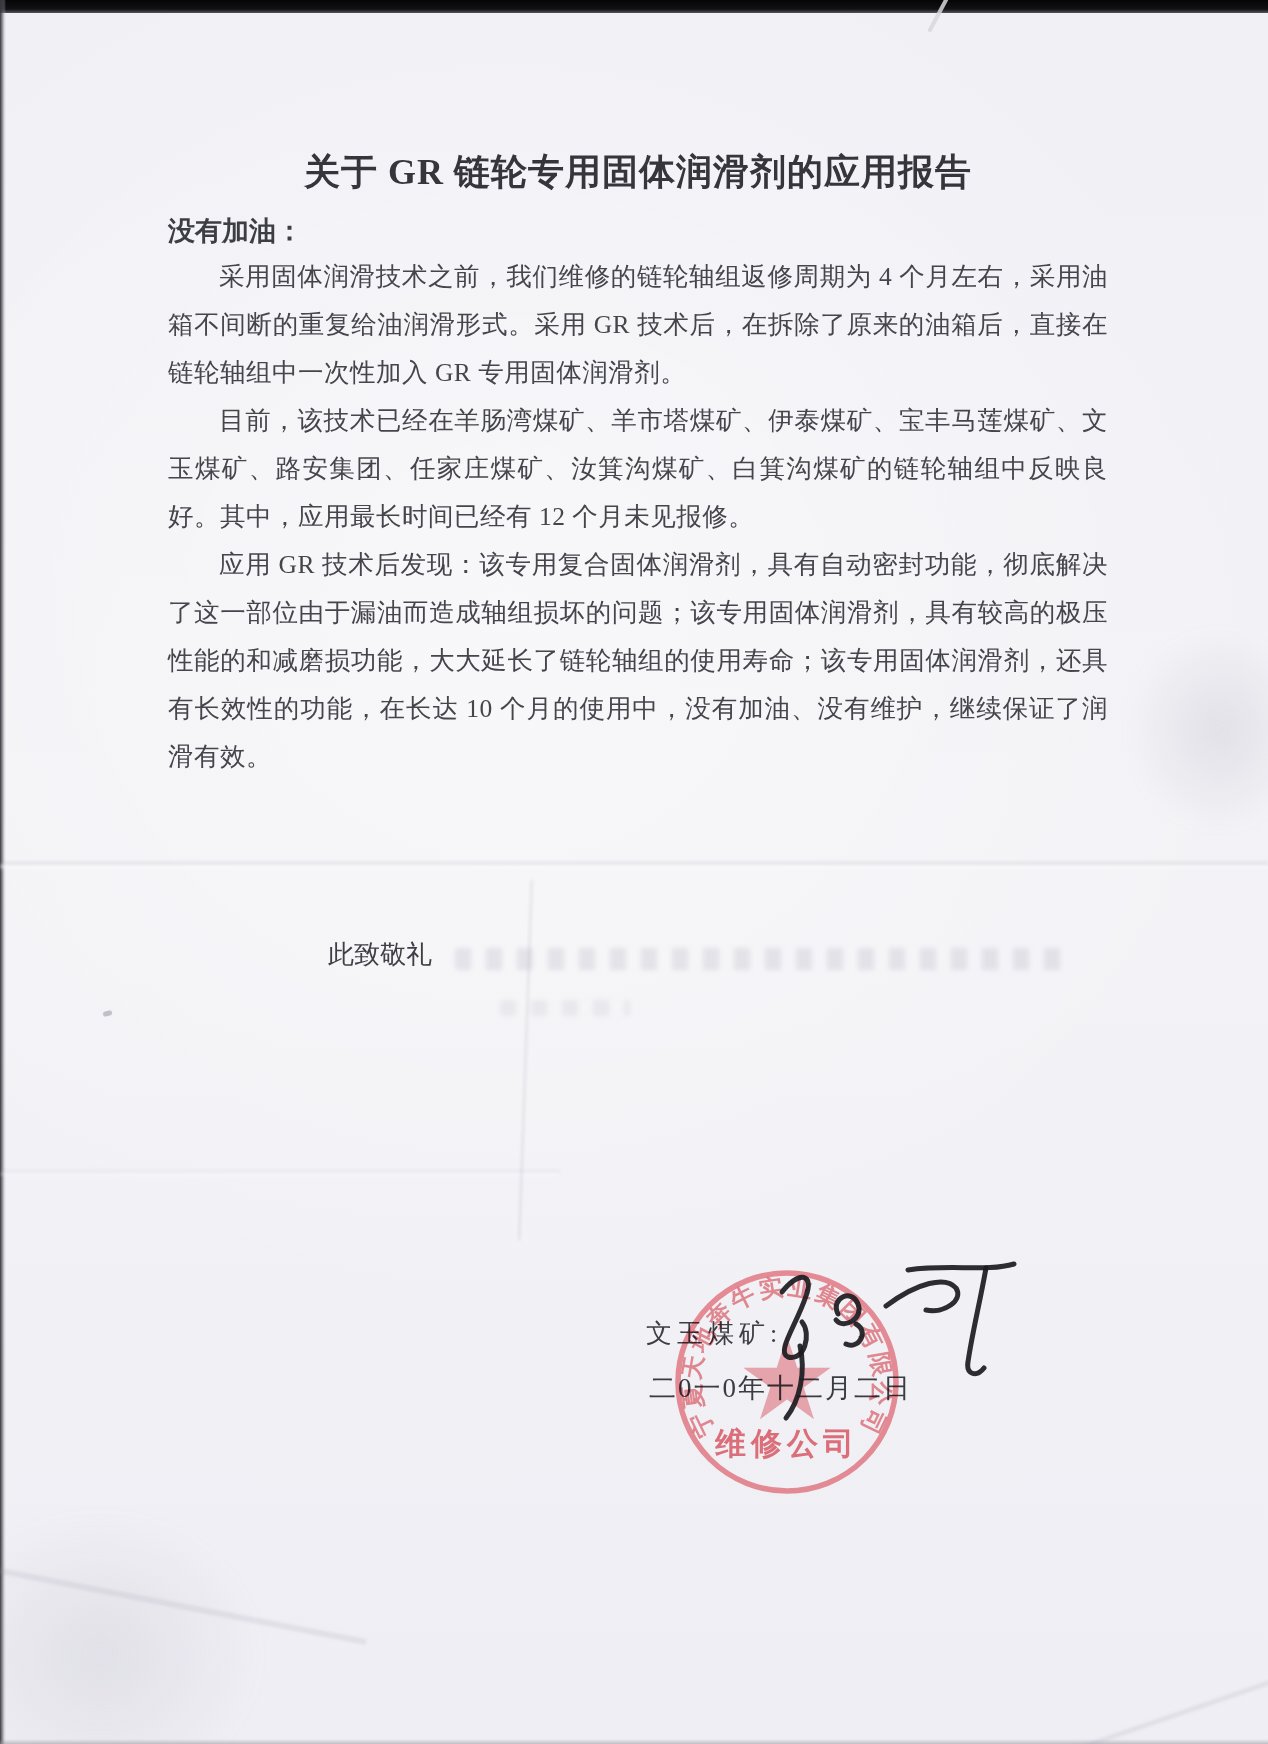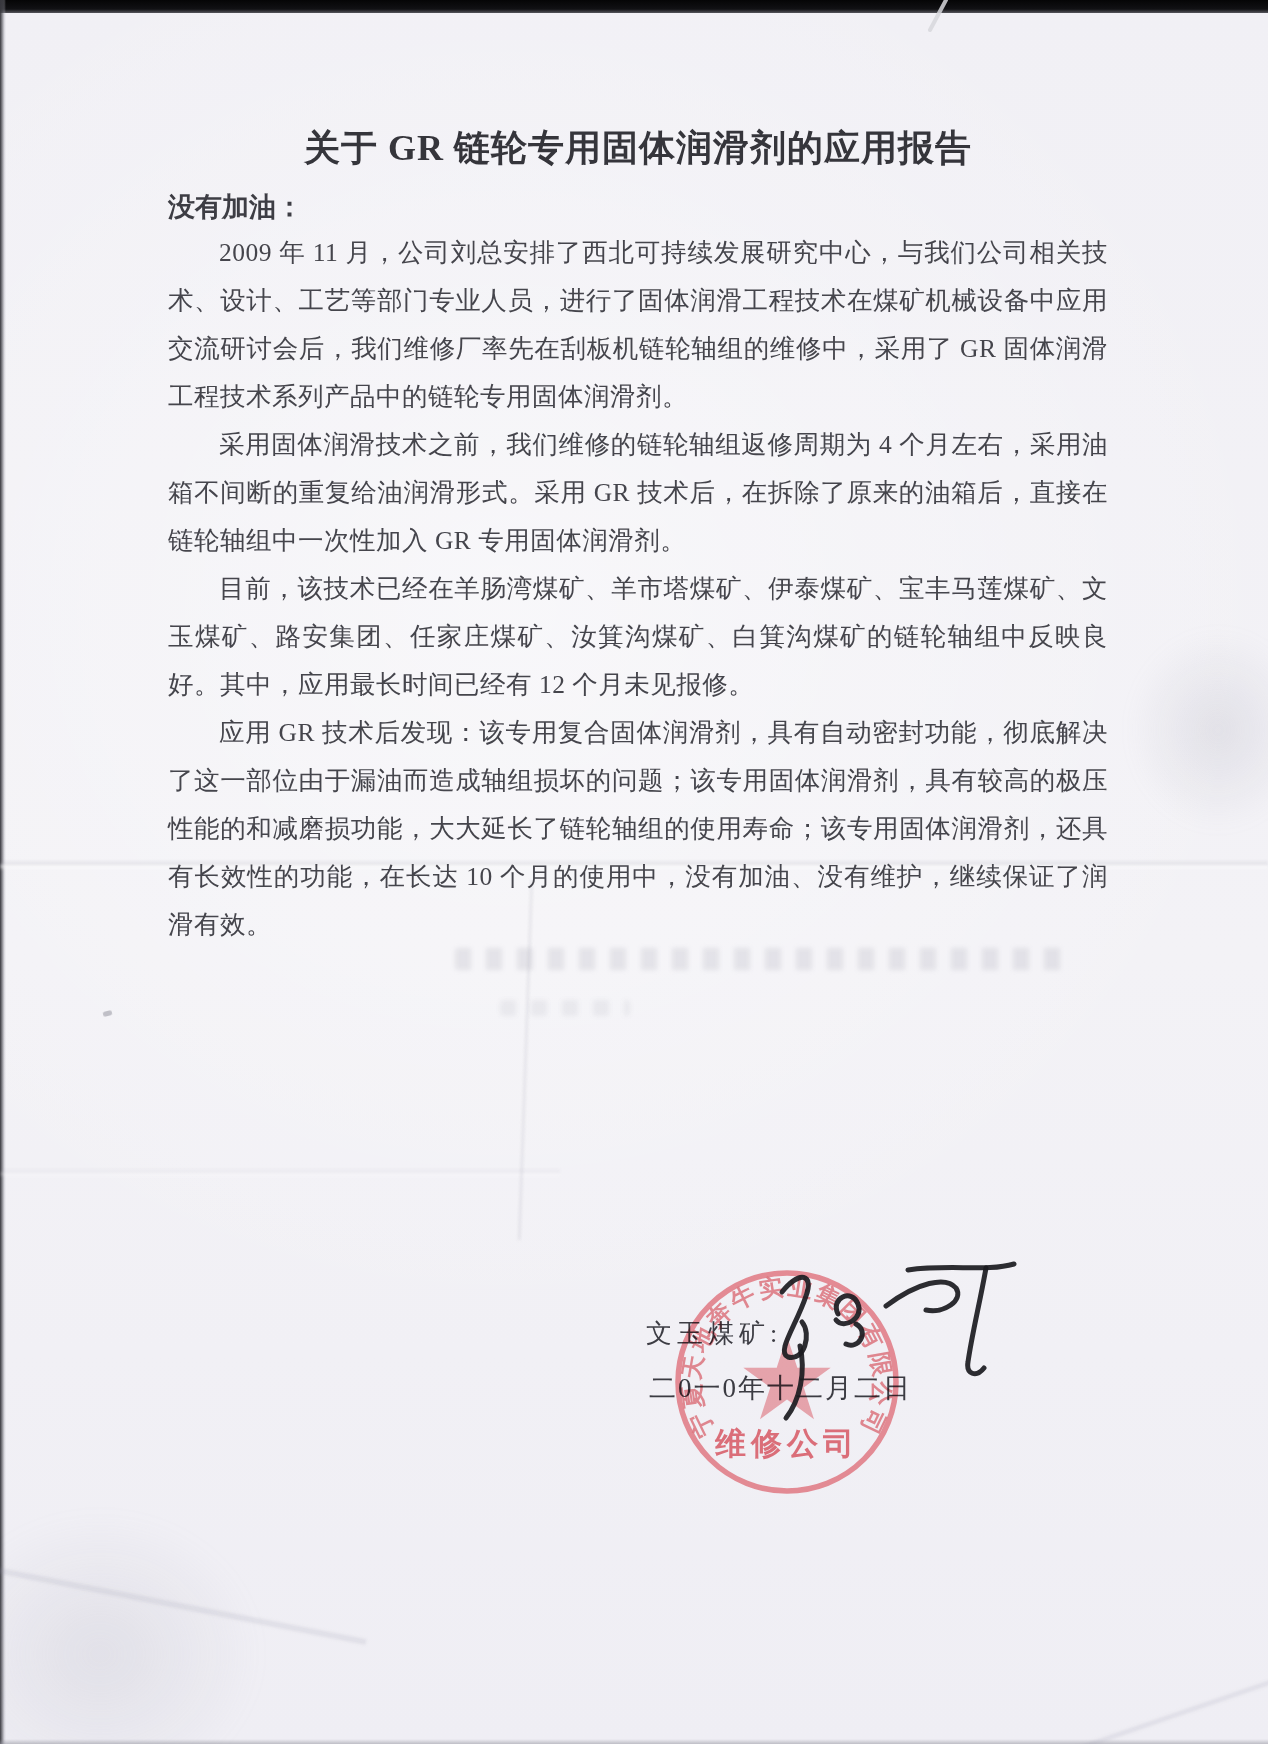--- a/index.html
+++ b/index.html
@@ -32,21 +32,21 @@
     background:radial-gradient(closest-side,rgba(165,165,182,.22),rgba(0,0,0,0));}
   .smudge-bl{position:absolute;left:-60px;bottom:-50px;width:320px;height:280px;filter:blur(10px);
     background:radial-gradient(closest-side,rgba(175,175,188,.22),rgba(0,0,0,0));}
   
   .ghost{position:absolute;filter:blur(2.5px);border-radius:4px;
     background:repeating-linear-gradient(90deg,rgba(120,120,140,.14) 0 16px,rgba(0,0,0,0) 16px 31px);}
   .ghost1{left:455px;top:948px;width:610px;height:22px;}
   .ghost2{left:500px;top:1000px;width:130px;height:16px;opacity:.7;}
   .speck{position:absolute;left:103px;top:1011px;width:9px;height:5px;background:rgba(95,95,110,.35);transform:rotate(-14deg);border-radius:2px;filter:blur(.5px);}
   
-  .doc{position:absolute;left:168px;top:124px;width:940px;color:#45454c;}
+  .doc{position:absolute;left:168px;top:148px;width:940px;color:#45454c;}
   .title{margin:0 0 16px 0;text-align:center;font-size:36px;font-weight:600;color:#35353b;letter-spacing:1px;}
   .salutation{font-family:"Liberation Sans","DejaVu Sans",sans-serif;font-weight:700;font-size:27px;color:#3d3d44;margin:0 0 4px 0;}
   .para{margin:0;font-size:25.5px;line-height:48px;text-align:justify;text-indent:2em;letter-spacing:.5px;}
   .closing{margin:156px 0 0 0;font-size:26px;padding-left:160px;color:#3f3f46;}
   .sign-label{position:absolute;left:646px;top:1316px;font-size:26px;color:#3d3d44;letter-spacing:5px;}
   .sign-date{position:absolute;left:641px;top:1370px;font-size:27px;color:#3b3b42;letter-spacing:2px;margin-left:8px;}
   
   .stamp{position:absolute;left:669px;top:1264px;width:236px;height:236px;mix-blend-mode:multiply;opacity:.93;}
   .signature{position:absolute;left:758px;top:1260px;width:270px;height:165px;}
 </style>
@@ -66,24 +66,24 @@
   <div class="crease crease-d2"></div>
   <div class="blotch-right"></div>
   <div class="smudge-bl"></div>
   <div class="ghost ghost1"></div>
   <div class="ghost ghost2"></div>
   <div class="speck"></div>
 
   <div class="doc">
     <h1 class="title">关于 GR 链轮专用固体润滑剂的应用报告</h1>
     <div class="salutation">没有加油：</div>
-    <p class="para">2009 年 11 月，公司刘总安排了西北可持续发展研究中心，与我们公司相关技术、设计、工艺等部门专业人员，进行了固体润滑工程技术在煤矿机械设备中应用交流研讨会后，我们维修厂率先在刮板机链轮轴组的维修中，采用了 GR 固体润滑工程技术系列产品中的链轮专用固体润滑剂。</p>
     <p class="para">采用固体润滑技术之前，我们维修的链轮轴组返修周期为 4 个月左右，采用油箱不间断的重复给油润滑形式。采用 GR 技术后，在拆除了原来的油箱后，直接在链轮轴组中一次性加入 GR 专用固体润滑剂。</p>
     <p class="para">目前，该技术已经在羊肠湾煤矿、羊市塔煤矿、伊泰煤矿、宝丰马莲煤矿、文玉煤矿、路安集团、任家庄煤矿、汝箕沟煤矿、白箕沟煤矿的链轮轴组中反映良好。其中，应用最长时间已经有 12 个月未见报修。</p>
     <p class="para">应用 GR 技术后发现：该专用复合固体润滑剂，具有自动密封功能，彻底解决了这一部位由于漏油而造成轴组损坏的问题；该专用固体润滑剂，具有较高的极压性能的和减磨损功能，大大延长了链轮轴组的使用寿命；该专用固体润滑剂，还具有长效性的功能，在长达 10 个月的使用中，没有加油、没有维护，继续保证了润滑有效。</p>
+    <p class="closing">此致敬礼</p>
   </div>
 
   <div class="sign-label">文玉煤矿:</div>
   <div class="sign-date">二0一0年十二月二日</div>
 
   <svg class="stamp" viewBox="0 0 236 236">
     <circle cx="118" cy="118" r="109" fill="none" stroke="#ec767e" stroke-width="5.5" stroke-opacity="0.85"></circle>
     <polygon points="118,72 128.3,103.8 161.7,103.8 134.7,123.4 145,155.2 118,135.6 91,155.2 101.3,123.4 74.3,103.8 107.7,103.8" fill="#ef939a" fill-opacity="0.82"></polygon>
     <defs>
       <path id="arcA" d="M 42.7,161.5 A 87,87 0 1 1 193.3,161.5" fill="none"></path>

